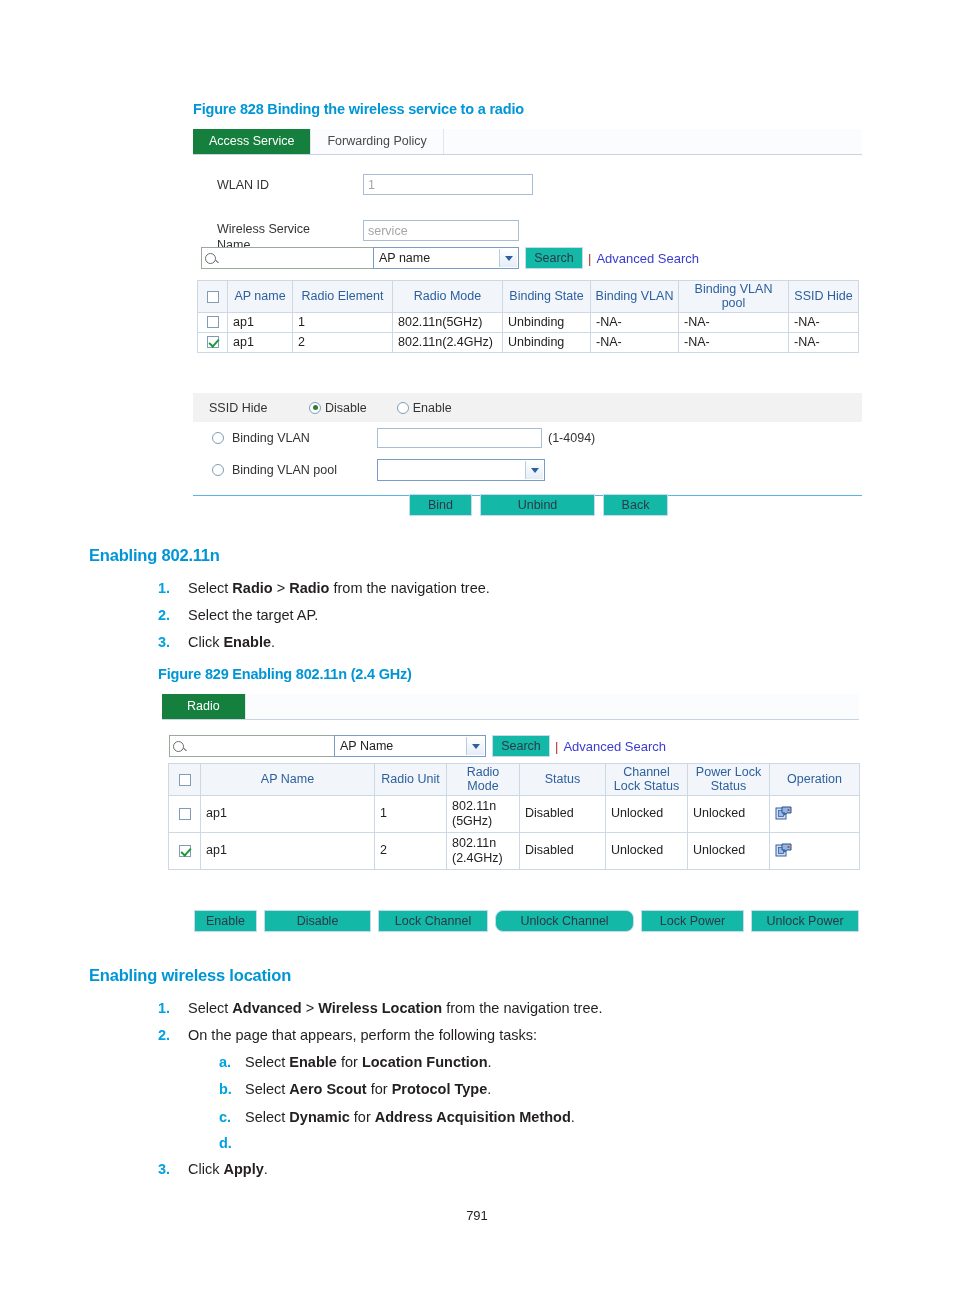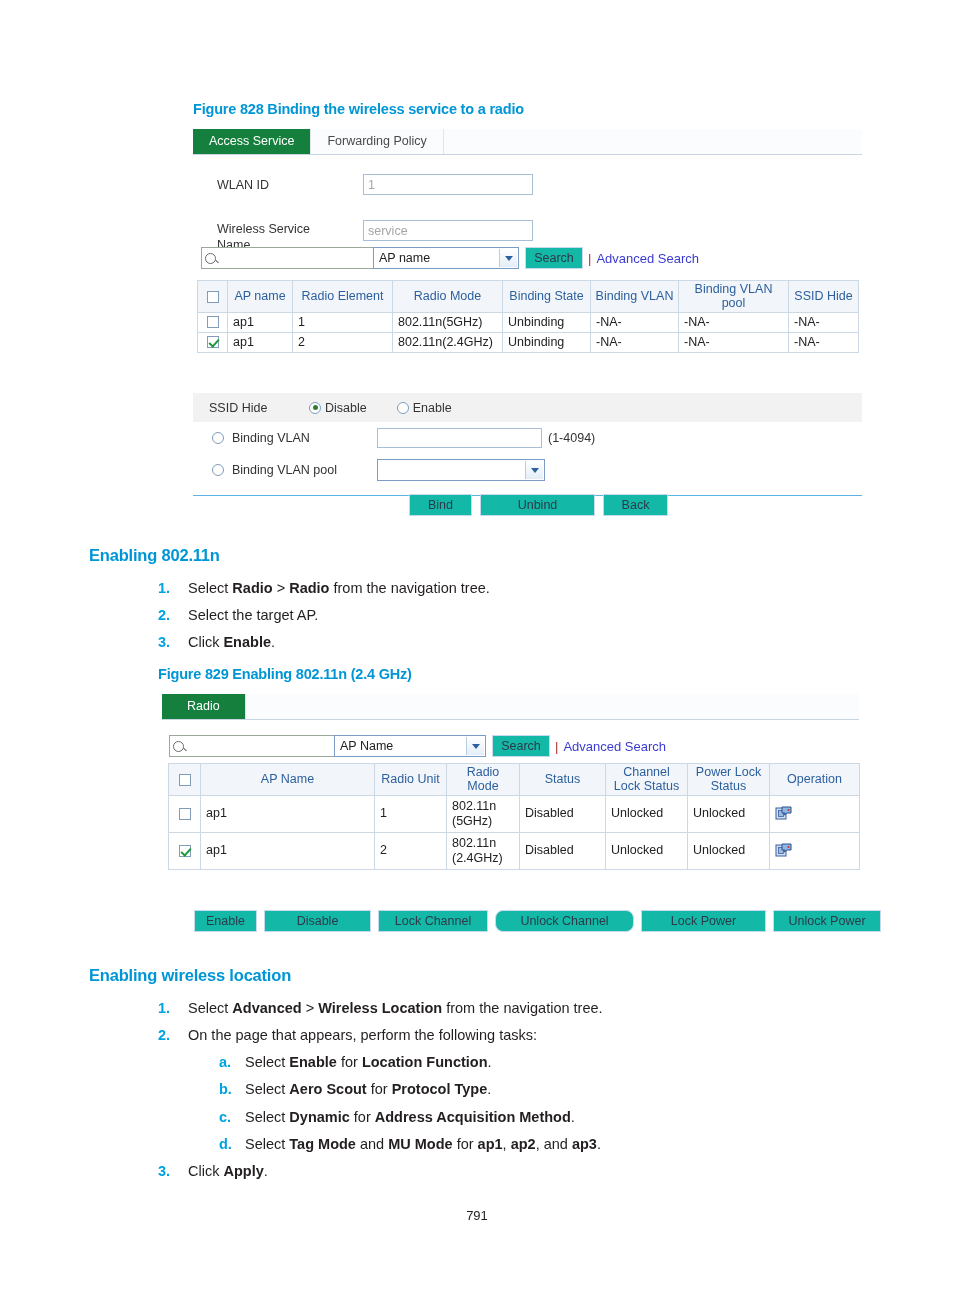--- a/index.html
+++ b/index.html
@@ -268,21 +268,21 @@
     <div class="tab tab-filler"></div>
   </div>
 
   <div class="form-row" style="position:absolute; left:0; top:45px; width:100%;">
     <div class="form-label" style="width:170px; padding-left:24px; box-sizing:border-box;">WLAN ID</div>
     <div class="txtinput" style="width:170px;">1</div>
   </div>
 
   <div class="form-row" style="position:absolute; left:0; top:75px; width:100%;">
     <div class="form-label" style="width:170px; padding-left:24px; box-sizing:border-box; line-height:1.25;margin-top:18px;">Wireless Service<br>Name</div>
-    <div class="txtinput" style="width:170px; margin-top:4px;">service</div>
+    <div class="txtinput" style="width:156px; margin-top:4px;">service</div>
   </div>
 
   <div class="searchbar" style="position:absolute; left:8px; top:118px;">
     <div class="search-input" style="width:172px;">
       <span class="mag"></span>
     </div>
     <div class="select" style="width:146px;">
       <span>AP name</span>
       <span class="arrow-box">
           <i class="caret"></i>
@@ -495,21 +495,21 @@
         </tr>
       </tbody>
     </table>
   </div>
 
   <div style="position:absolute; left:32px; top:216px; display:flex; gap:7px;">
     <div class="btn" style="width:63px;">Enable</div>
     <div class="btn" style="width:107px;">Disable</div>
     <div class="btn" style="width:110px;">Lock Channel</div>
     <div class="btn" style="width:139px;border-radius:8px;">Unlock Channel</div>
-    <div class="btn" style="width:125px;">Lock Power</div>
+    <div class="btn" style="width:103px;">Lock Power</div>
     <div class="btn" style="width:108px;">Unlock Power</div>
   </div>
 </div>
 
 <div class="sec-heading" style="position:absolute; left:89px; top:966px;">Enabling wireless location</div>
 
 <ul class="steps" style="position:absolute; left:158px; top:999px; width:620px;">
   <li class="step">
     <span class="step-num">1.</span>
     <span class="step-body">Select <b>Advanced</b> &gt; <b>Wireless Location</b> from the navigation tree.</span>
@@ -527,21 +527,20 @@
       <li class="substep">
         <span class="substep-num">b.</span>
         <span class="step-body">Select <b>Aero Scout</b> for <b>Protocol Type</b>.</span>
       </li>
       <li class="substep">
         <span class="substep-num">c.</span>
         <span class="step-body">Select <b>Dynamic</b> for <b>Address Acquisition Method</b>.</span>
       </li>
       <li class="substep">
         <span class="substep-num">d.</span>
-        <span class="step-body">Select <b>Tag Mode</b> and <b>MU Mode</b> for <b>ap1</b>, <b>ap2</b>, and <b>ap3</b>.</span>
       </li>
     </ul>
   </li>
   <li class="step">
     <span class="step-num">3.</span>
     <span class="step-body">Click <b>Apply</b>.</span>
   </li>
 </ul>
 
 <div class="footer-page" style="top:1208px;">791</div>

